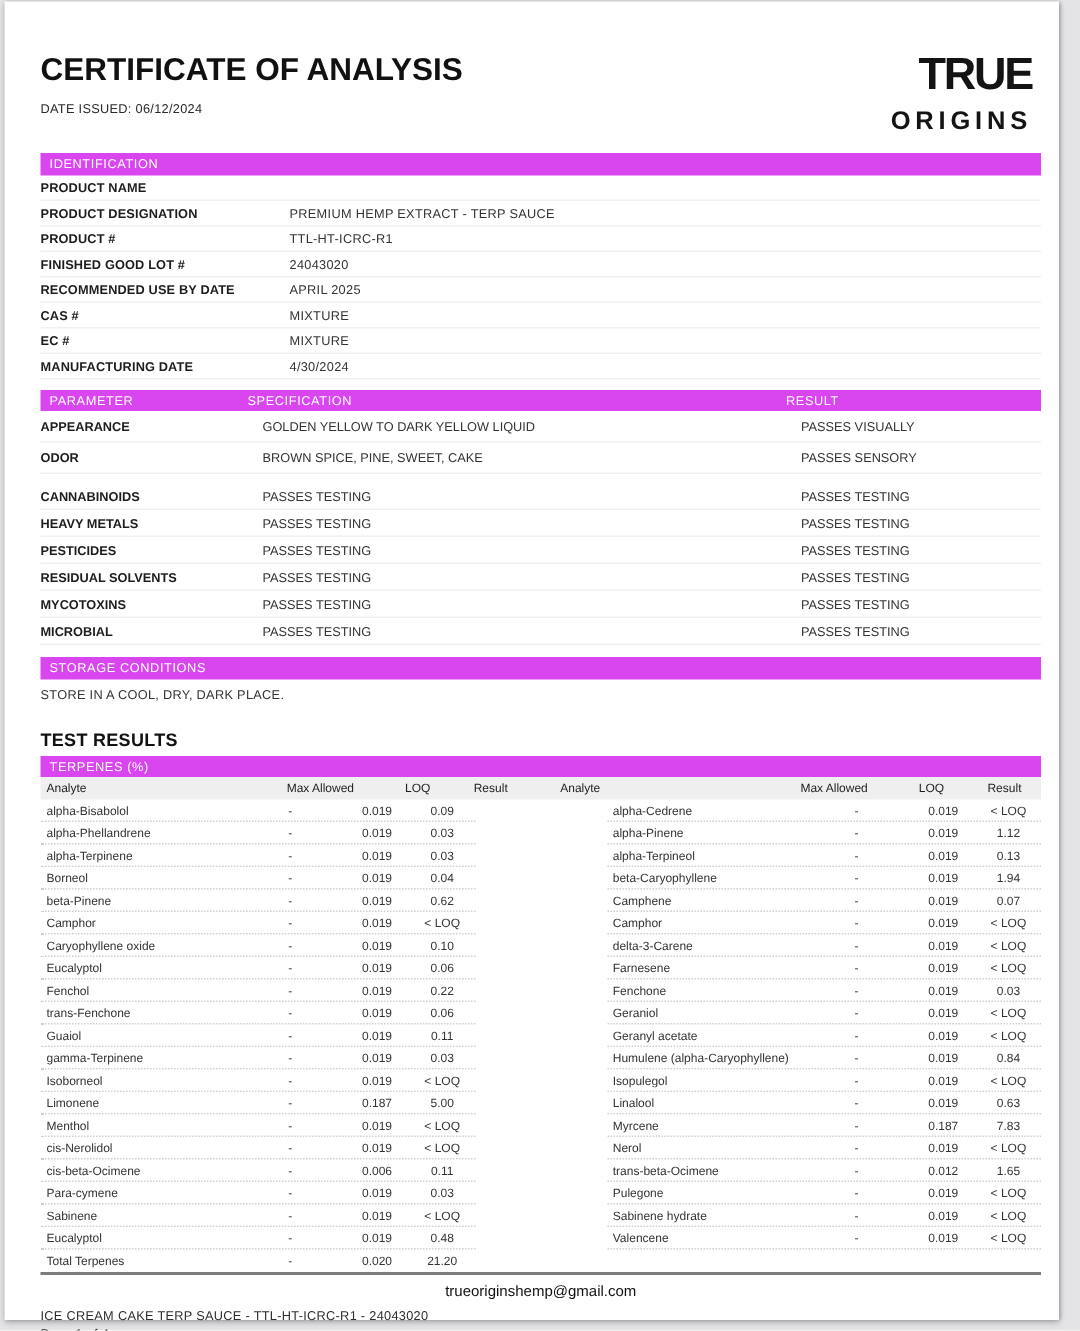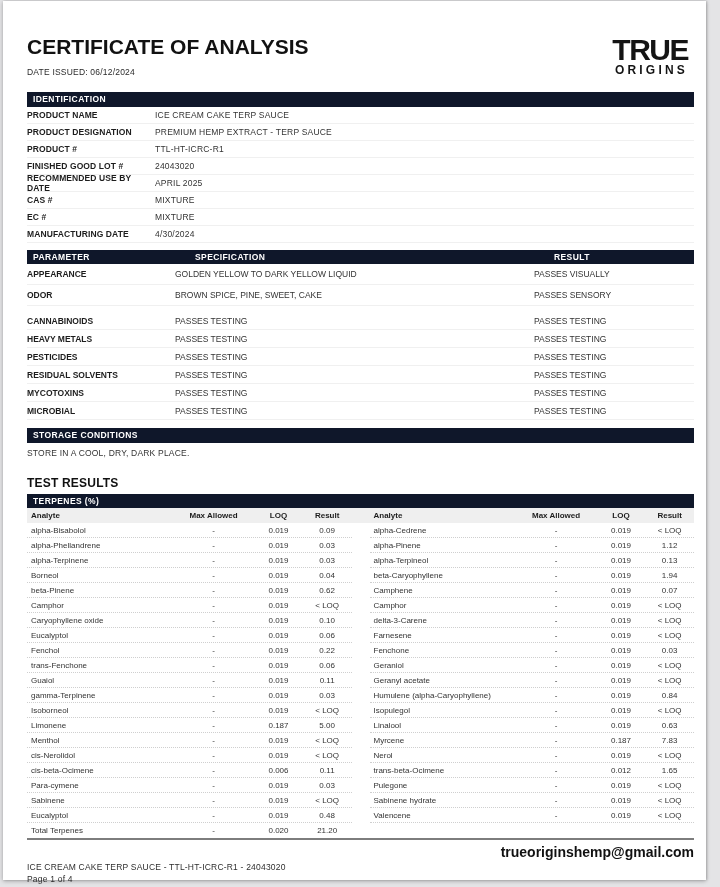--- a/index.html
+++ b/index.html
@@ -21,72 +21,72 @@
 
   
   .header-row { display: flex; justify-content: space-between; align-items: flex-start; }
   .title {
     font-size: 21px; font-weight: 800; letter-spacing: 0px;
     color: #111; line-height: 23px;
   }
   .date-issued { font-size: 8.5px; font-weight: 400; color: #2a2a2a; margin-top: 9px; letter-spacing: 0.2px; }
   .logo { text-align: right; margin-top: 1px; padding-right: 6px; }
   .logo-true { font-size: 30px; font-weight: 800; letter-spacing: -1.5px; line-height: 27px; color: #141414; }
-  .logo-origins { font-size: 12px; font-weight: 700; letter-spacing: 3.2px; line-height: 13px; color: #141414; margin-top: 1px; }
+  .logo-origins { font-size: 17px; font-weight: 700; letter-spacing: 3.2px; line-height: 13px; color: #141414; margin-top: 11px; }
 
   
   .bar {
-    background: #0f172a; color: #fff;
-    font-size: 8.5px; font-weight: 700; letter-spacing: 0.4px;
+    background: #d946ef; color: #fff;
+    font-size: 8.5px; font-weight: 400; letter-spacing: 0.4px;
     padding: 3px 6px; line-height: 8.5px;
   }
   .bar-ident { margin-top: 15px; }
   .bar-param { margin-top: 7px; display: flex; padding-left: 6px; }
   .bar-storage { margin-top: 8px; }
   .bar-terpenes { margin-top: 3px; }
-  .bar-param .pc1 { width: 162px; }
+  .bar-param .pc1 { width: 132px; }
   .bar-param .pc2 { width: 359px; }
   .bar-param .pc3 { flex: 1; }
 
   
   .id-row { display: flex; align-items: center; height: 17px; border-bottom: 1px solid #f0f0f0; font-size: 8.5px; }
-  .id-label { width: 128px; font-weight: 700; color: #1d1d1d; letter-spacing: 0.1px; }
+  .id-label { width: 166px; font-weight: 700; color: #1d1d1d; letter-spacing: 0.1px; }
   .id-value { flex: 1; color: #333; letter-spacing: 0.2px; }
 
   
   .p-row { display: flex; align-items: center; height: 18px; border-bottom: 1px solid #f0f0f0; font-size: 8.5px; }
   .p-row.tall { height: 21px; }
   .p-c1 { width: 148px; font-weight: 700; color: #1d1d1d; }
   .p-c2 { width: 359px; color: #333; }
   .p-c3 { flex: 1; color: #333; }
   .p-spacer { height: 6px; }
 
   
   .storage-text { font-size: 8.5px; color: #333; line-height: 21px; height: 21px; letter-spacing: 0.2px; }
 
   
   .tr-title { font-size: 12px; font-weight: 800; color: #111; margin-top: 12px; line-height: 15px; letter-spacing: 0.2px; }
 
   .thead {
     display: flex; background: #efefef; height: 15px; align-items: center;
-    font-size: 8px; font-weight: 700; color: #1d1d1d;
+    font-size: 8px; font-weight: 400; color: #1d1d1d;
   }
   .t-half { flex: 1; display: grid; grid-template-columns: 45% 25% 15% 15%; align-items: center; height: 100%; }
   .t-gap { width: 18px; height: 100%; }
   .cell-a { padding-left: 4px; text-align: left; white-space: nowrap; overflow: hidden; }
   .cell-m, .cell-l, .cell-r { text-align: center; white-space: nowrap; }
 
   .t-rows { border-bottom: 2px solid #7d7d7d; }
-  .t-row { display: flex; height: 15px; font-size: 8px; color: #333; }
+  .t-row { display: flex; height: 15px; font-size: 8px; color: #333; gap: 35px; }
   .t-row .t-half { border-bottom: 1px dotted #cfcfcf; }
   .t-row:last-child .t-half { border-bottom: none; }
   .t-row .t-gap { border-bottom: none; }
 
   
-  .footer-email { text-align: right; font-size: 14px; font-weight: 700; color: #111; margin-top: 6px; line-height: 12px; }
+  .footer-email { text-align: center; font-size: 10px; font-weight: 400; color: #111; margin-top: 6px; line-height: 12px; }
   .footer-line { display: flex; justify-content: space-between; font-size: 8.5px; color: #2e2e2e; margin-top: 3px; line-height: 12px; letter-spacing: 0.2px; flex-direction: column; }
 </style>
 </head>
 <body>
 
 <div class="page">
   <div class="content">
 
     <div class="header-row">
       <div>
@@ -96,21 +96,20 @@
       <div class="logo">
         <div class="logo-true">TRUE</div>
         <div class="logo-origins">ORIGINS</div>
       </div>
     </div>
 
     <div class="bar bar-ident">IDENTIFICATION</div>
     <div id="id-rows">
         <div class="id-row">
           <div class="id-label">PRODUCT NAME</div>
-          <div class="id-value">ICE CREAM CAKE TERP SAUCE</div>
         </div>
         <div class="id-row">
           <div class="id-label">PRODUCT DESIGNATION</div>
           <div class="id-value">PREMIUM HEMP EXTRACT - TERP SAUCE</div>
         </div>
         <div class="id-row">
           <div class="id-label">PRODUCT #</div>
           <div class="id-value">TTL-HT-ICRC-R1</div>
         </div>
         <div class="id-row">

